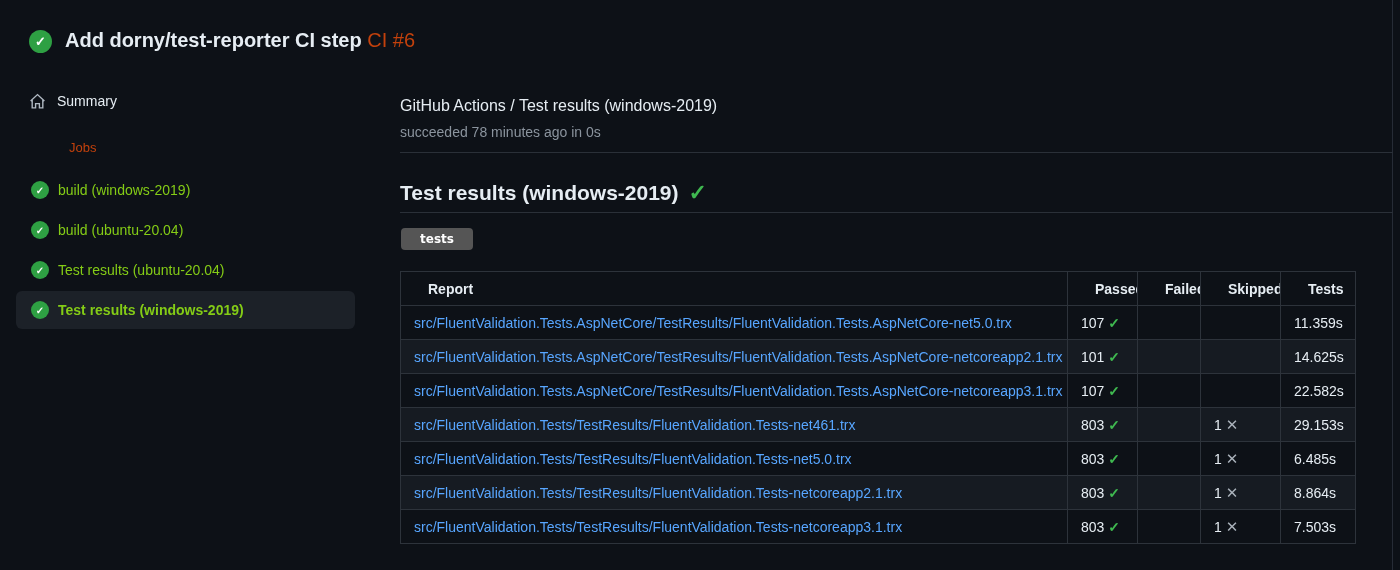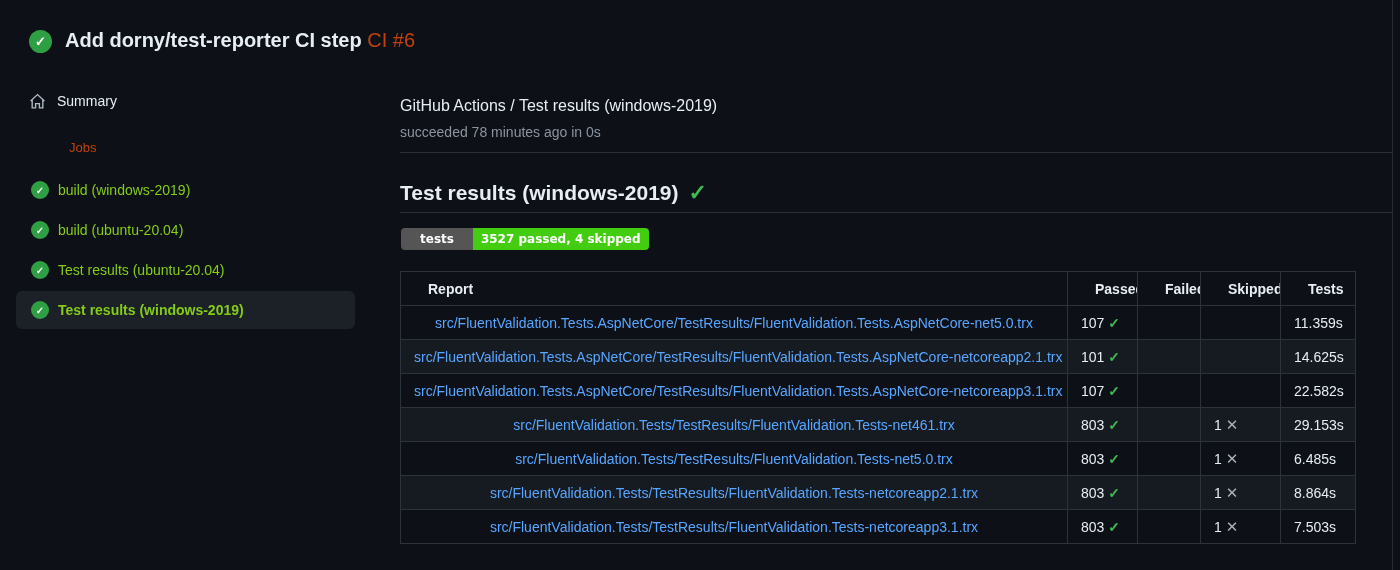--- a/index.html
+++ b/index.html
@@ -49,21 +49,21 @@
   .badge .b-value{background:#44cc11;padding:0 8px;}
 
   
   .results-table{position:absolute;left:0;top:191px;border-collapse:collapse;
                  table-layout:fixed;width:955px;font-size:14px;background:#0d1117;}
   .results-table th,.results-table td{border:1px solid #2d333b;height:33px;
                  padding:0 13px;white-space:nowrap;overflow:hidden;}
   .results-table th{font-weight:700;color:#e6edf3;text-align:right;padding-left:27px;}
   .results-table th.col-report{text-align:left;}
   .results-table td{text-align:left;color:#e6edf3;}
-  .results-table td.report{text-align:center;}
+  .results-table td.report{text-align:left;}
   .results-table tbody tr:nth-child(even){background:#161b22;}
   .results-table a{color:#58a6ff;text-decoration:none;cursor:pointer;}
   .ok-check{color:#3fb950;font-weight:bold;margin-left:4px;}
   .skip-cross{color:#aab2bb;margin-left:4px;font-size:15px;}
 
   .vline{position:absolute;left:1392px;top:0;width:1px;height:570px;background:#262c36;}
 </style>
 </head>
 <body>
 
@@ -112,21 +112,20 @@
     <div class="status-line">succeeded 78 minutes ago in 0s</div>
     <div class="hr1"></div>
 
     <div class="report-heading">
       <span>Test results (windows-2019)</span><span class="hcheck">✓</span>
     </div>
     <div class="hr2"></div>
 
     <span class="badge">
       <span class="b-label">tests</span>
-      <span class="b-value">3527 passed, 4 skipped</span>
     </span>
 
     <table class="results-table">
       <colgroup>
         <col style="width:667px">
           <col style="width:70px">
           <col style="width:63px">
         <col style="width:80px">
           <col style="width:75px">
       </colgroup>

